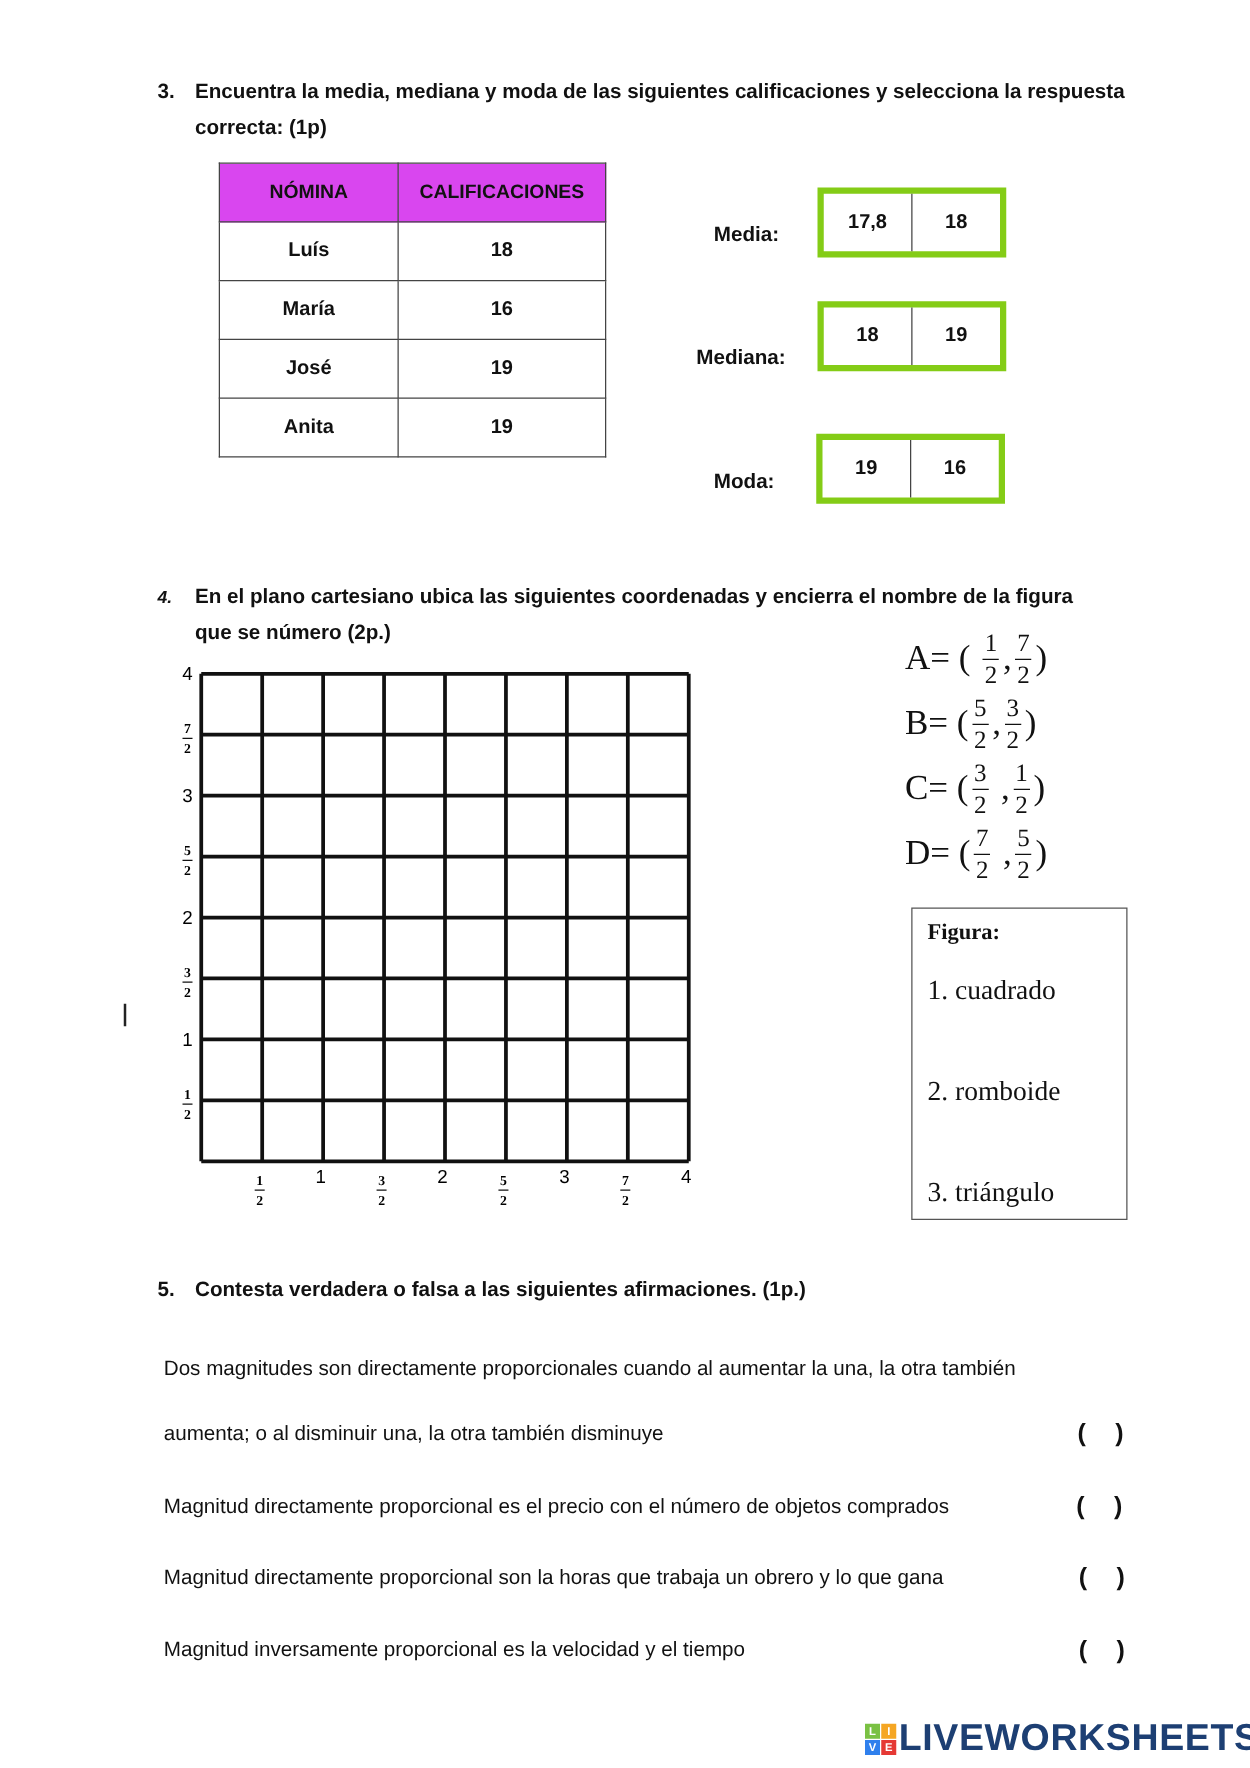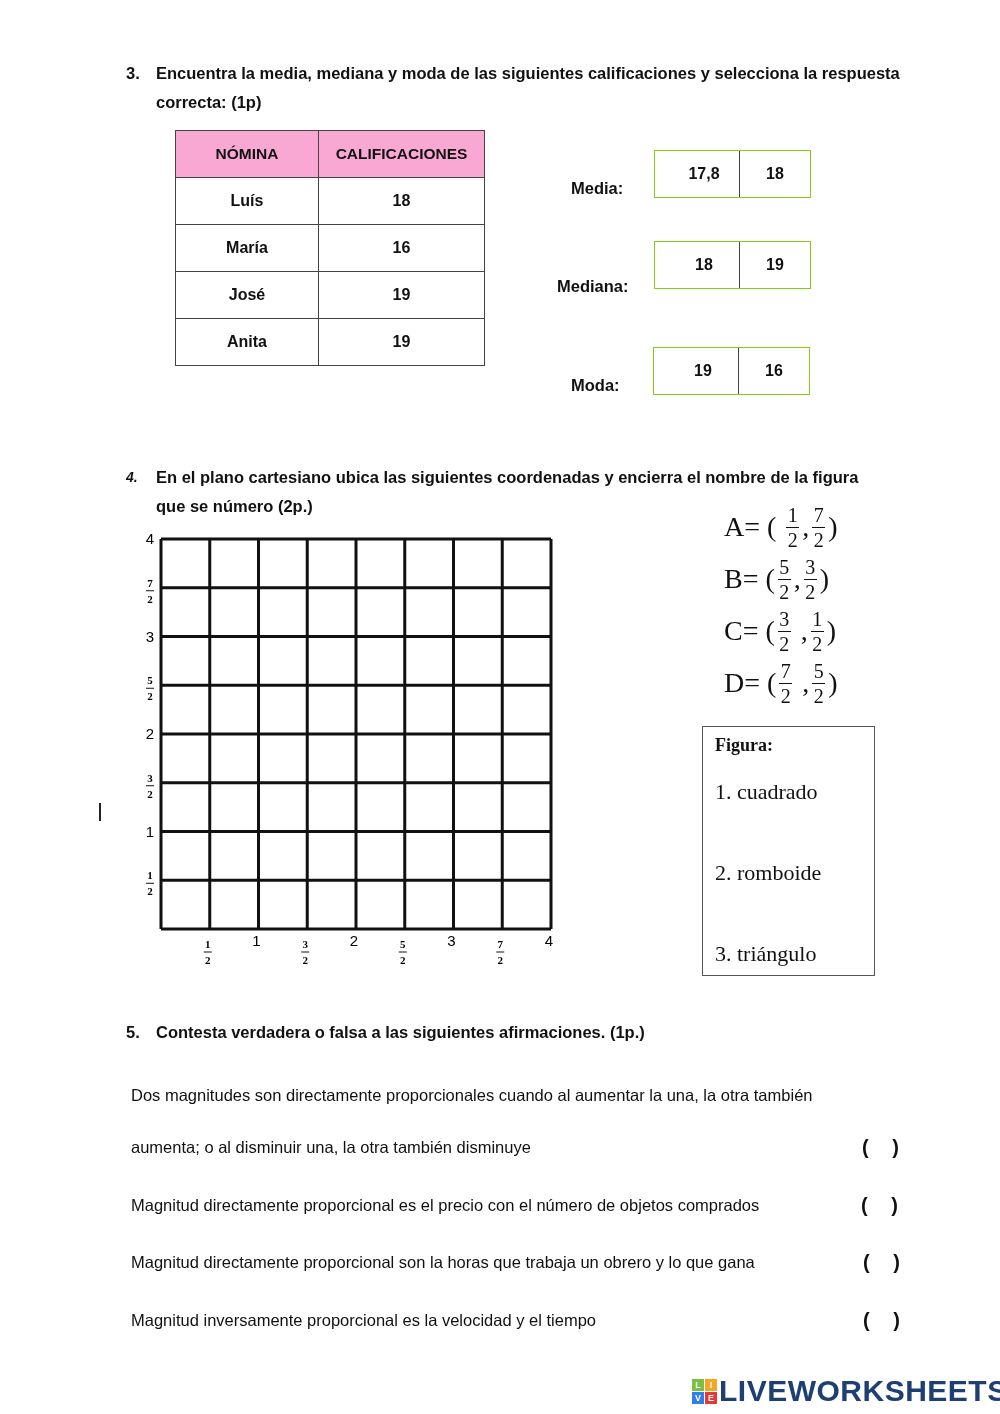--- a/index.html
+++ b/index.html
@@ -8,39 +8,39 @@
   .abs { position: absolute; }
   .q-title { font-weight: bold; font-size: 16.5px; line-height: 29px; }
   .q-title .num { position: absolute; left: 0; top: 0; }
   .q-title .txt { position: absolute; left: 30px; top: 0; width: 790px; }
   .q4num { font-style: italic; font-size: 14px; }
 
   
   table.grades { position: absolute; left: 175px; top: 130px; border-collapse: collapse; }
   table.grades td, table.grades th { border: 1px solid #444; text-align: center; font-weight: bold;
        font-size: 16px; height: 46px; padding: 0; }
-  table.grades th { background: #f9a8d4; height: 46px; font-size: 15.5px; }
+  table.grades th { background: #d946ef; height: 46px; font-size: 15.5px; }
   table.grades .c1 { width: 142px; }
   table.grades .c2 { width: 165px; }
 
   .stat-label { position: absolute; font-weight: bold; font-size: 16.5px; }
-  .opt-box { position: absolute; display: flex; border: 1px solid #84cc16; height: 46px; padding-left: 14px; }
+  .opt-box { position: absolute; display: flex; border: 5px solid #84cc16; height: 46px; }
   .opt-box .opt { width: 70px; display: flex; align-items: center; justify-content: center;
       font-weight: bold; font-size: 16px; }
   .opt-box .opt + .opt { border-left: 1px solid #444; }
 
   
   .coord { position: absolute; left: 724px; font-family: "Liberation Serif", serif; font-size: 28px;
            display: flex; align-items: center; height: 52px; }
   .frac { display: inline-flex; flex-direction: column; align-items: center; font-size: 20px;
           line-height: 20px; margin: 0 3px; }
   .frac .bar { width: 13px; border-top: 1.5px solid #111; margin: 2px 0; }
   .paren { font-size: 28px; }
 
-  .fig-box { position: absolute; left: 702px; top: 726px; width: 171px; height: 248px;
+  .fig-box { position: absolute; left: 729px; top: 726px; width: 171px; height: 248px;
              border: 1px solid #555; font-family: "Liberation Serif", serif; }
   .fig-title { position: absolute; left: 12px; top: 8px; font-weight: bold; font-size: 18px; }
   .fig-opt { position: absolute; left: 12px; font-size: 22px; }
 
   
   .tf-line { position: absolute; left: 95px; font-size: 16.5px; margin-left: 36px; }
   .tf-paren { position: absolute; font-weight: bold; font-size: 20px; word-spacing: 18px; }
 
   .logo { position: absolute; left: 692px; top: 1374px; display: flex; align-items: center; }
   .logo-grid { display: grid; grid-template-columns: 12px 12px; grid-gap: 1px; margin-right: 2px; }

